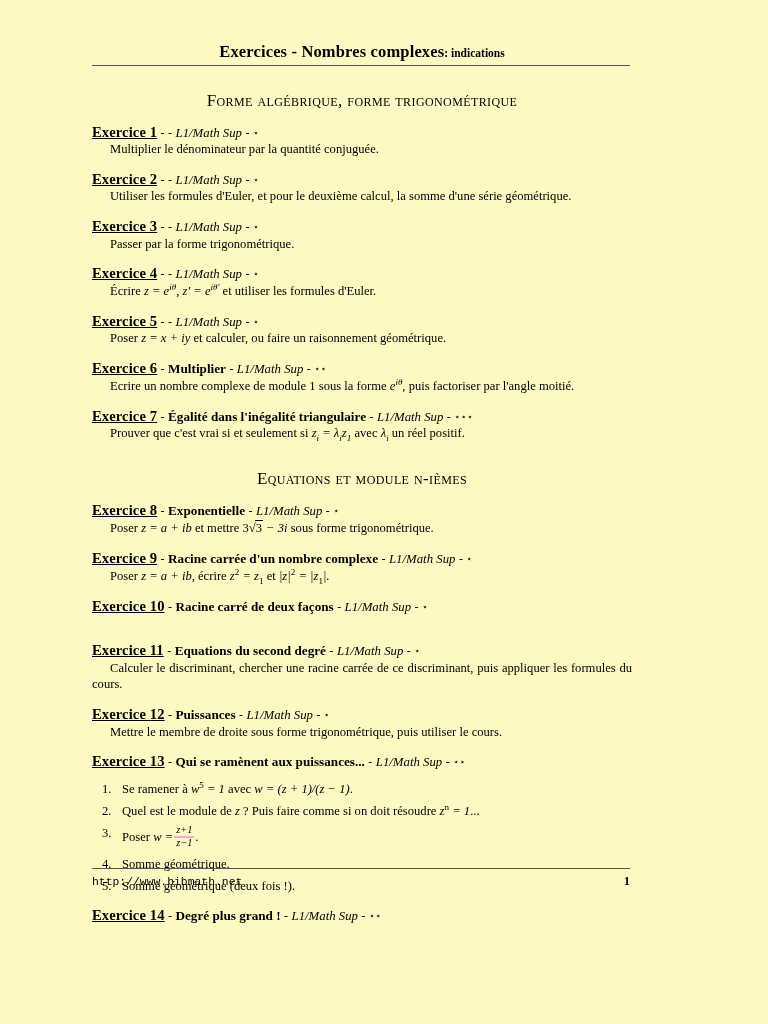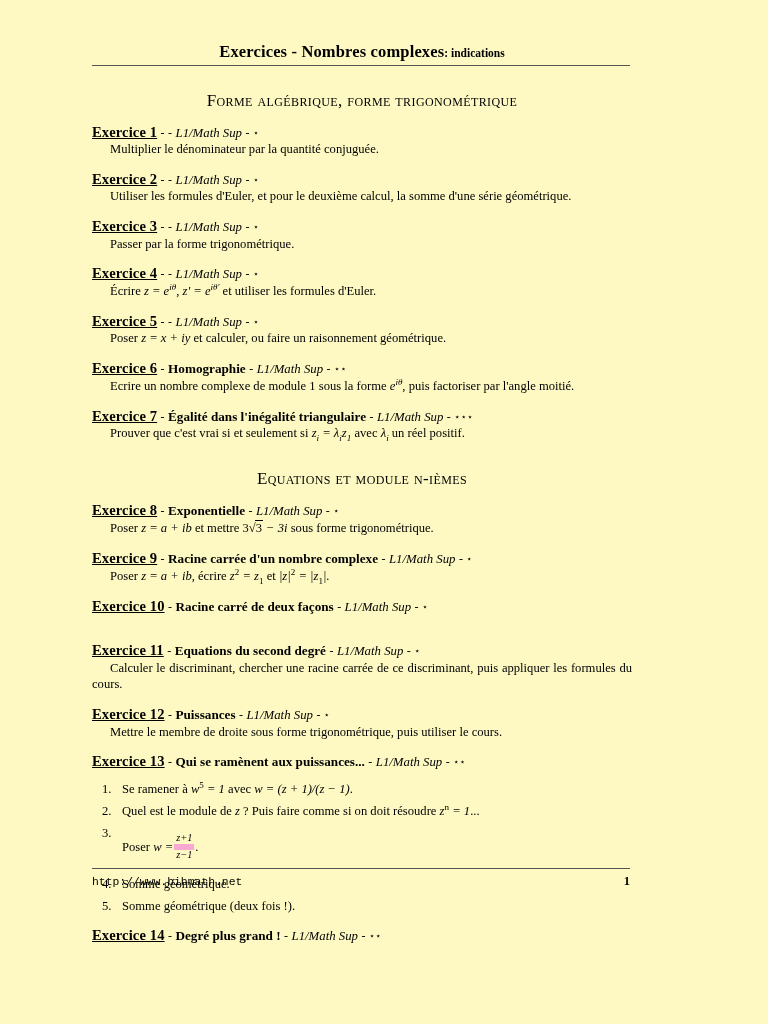--- a/index.html
+++ b/index.html
@@ -130,24 +130,24 @@
     margin-left: -1px;
   }
   .frac {
     display: inline-block;
     vertical-align: middle;
     text-align: center;
     font-size: 0.82em;
     line-height: 1.05;
     position: relative;
     top: -1px;
-    margin: 8px 1px;
+    margin: 0 1px;
   }
   .frac > span { display: block; padding: 0 2px; }
-  .frac .den { border-top: 6px solid #f9a8d4; }
+  .frac .den { border-top: 2px solid #f9a8d4; }
 
   
   .enum {
     margin: 12px 0 0 0;
     padding: 0;
     list-style: none;
     font-size: 12.6px;
     line-height: 1.2;
   }
   .enum li {
@@ -259,21 +259,21 @@
         <span class="exo-sep">-</span>
         <span class="exo-stars">⋆</span>
       </div>
       <div class="exo-body nojust"><span>Poser </span><span class="m">z = x + iy</span><span> et calculer, ou faire un raisonnement géométrique.</span></div>
     </div>
 
     <div class="exo">
       <div class="exo-head">
         <span class="exo-num">Exercice 6</span>
         <span class="exo-sep">-</span>
-        <span class="exo-title">Homographie</span>
+        <span class="exo-title">Multiplier</span>
         <span class="exo-sep">-</span>
         <span class="exo-level">L1/Math Sup</span>
         <span class="exo-sep">-</span>
         <span class="exo-stars">⋆⋆</span>
       </div>
       <div class="exo-body nojust"><span>Ecrire un nombre complexe de module 1 sous la forme </span><span class="m">e</span><span class="m sup">iθ</span><span>, puis factoriser par l'angle moitié.</span></div>
     </div>
 
     <div class="exo">
       <div class="exo-head">

